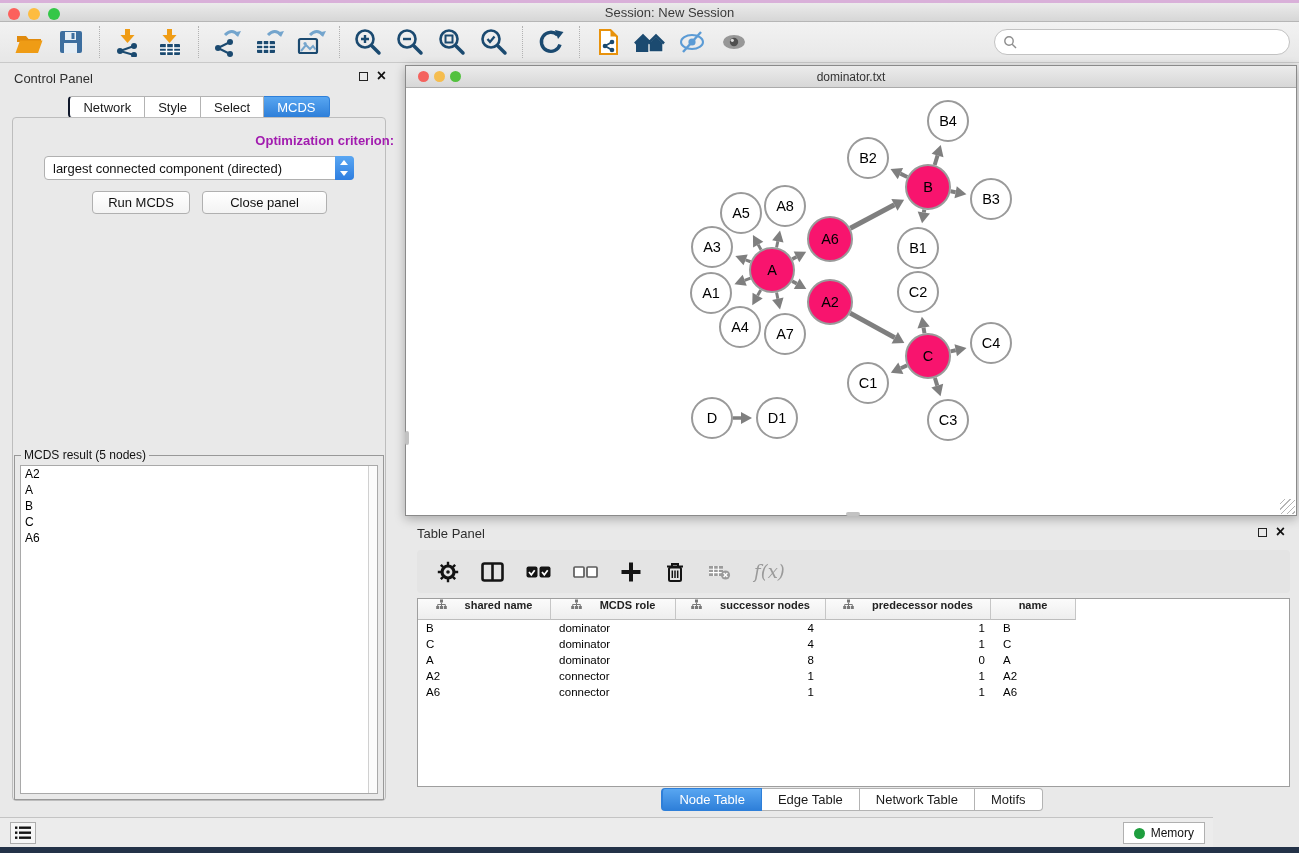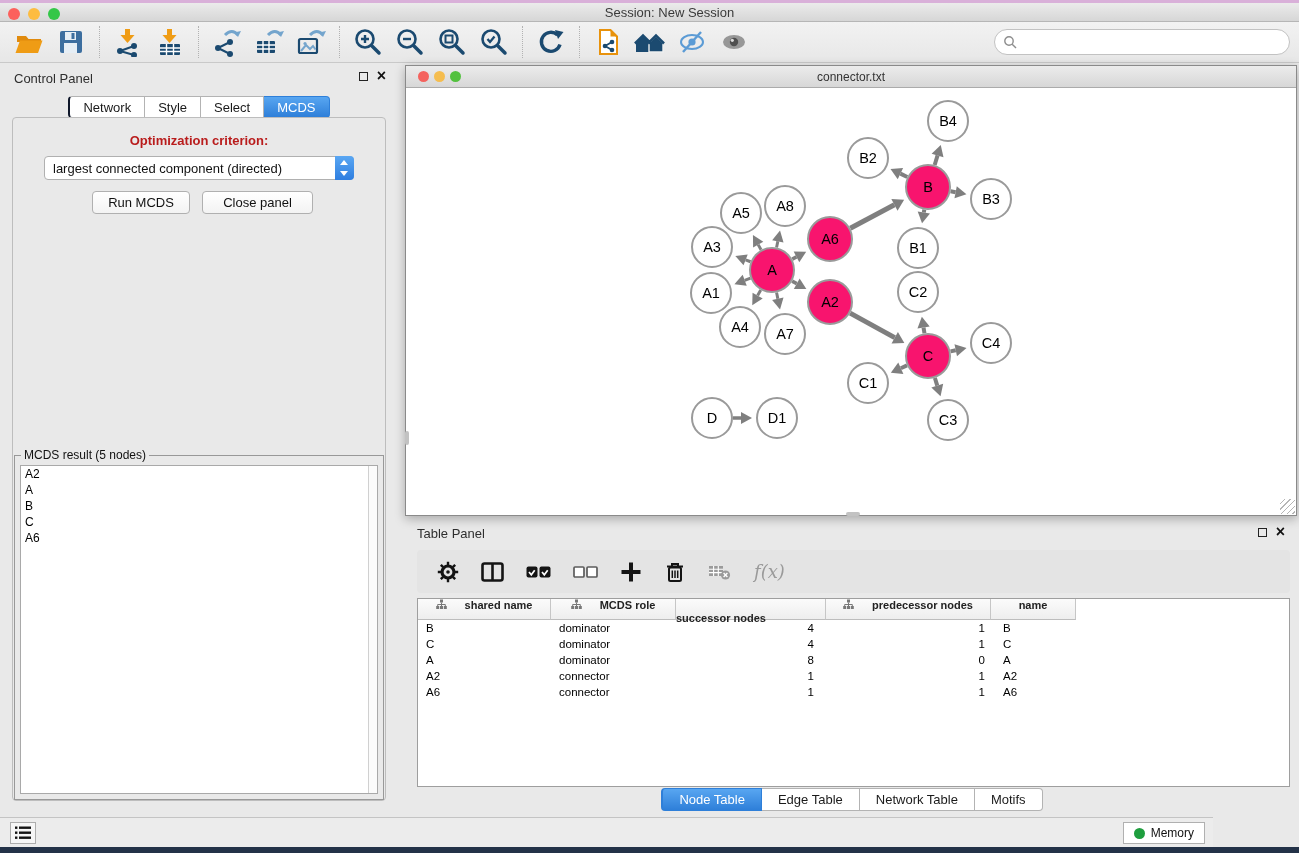--- a/index.html
+++ b/index.html
@@ -29,21 +29,21 @@
   
   .control-panel { position:absolute; left:4px; top:63px; width:390px; height:754px; }
   .cp-head { position:absolute; left:10px; top:8px; }
   .cp-icons { position:absolute; right:8px; top:8px; display:flex; gap:9px; align-items:center; }
   .cp-tabs { position:absolute; left:0; top:33px; width:100%; display:flex; justify-content:center; }
   .mac-tab { height:22px; line-height:21px; padding:0 13px; background:#fff; border:1px solid #b3b3b3; border-left:none; font-size:13px; color:#1a1a1a; cursor:default; }
   .mac-tab:first-child { border-left:2px solid #0f172a; border-radius:4px 0 0 4px; }
   .mac-tab:last-child { border-radius:0 4px 4px 0; }
   .mac-tab.active { background:linear-gradient(#58a6f1,#2e7fd9); border-color:#2e7fd9; color:#fff; }
   .cp-box { position:absolute; left:8px; top:54px; right:8px; bottom:16px; border:1px solid #bdbdbd; border-radius:4px; background:#e9e9e9; }
-  .opt-label { position:absolute; left:0; right:0; top:70px; text-align:center; font-size:13px; font-weight:600; color:#b91c1c; }
+  .opt-label { position:absolute; left:0; right:0; top:70px; text-align:right; font-size:13px; font-weight:600; color:#a21caf; }
   .dropdown { position:absolute; left:40px; top:93px; width:310px; height:24px; background:#fff; border:1px solid #b0b0b0; border-radius:4px; display:flex; align-items:center; }
   .dropdown .val { flex:1; font-size:13px; color:#111; padding-left:8px; white-space:nowrap; }
   .stepper { width:19px; height:24px; margin:-1px -1px -1px 0; background:linear-gradient(#5aa7f3,#2e7ee0); border-radius:0 4px 4px 0; position:relative; }
   .stepper:before { content:""; position:absolute; left:5px; top:4px; border-left:4.5px solid transparent; border-right:4.5px solid transparent; border-bottom:5px solid #fff; }
   .stepper:after { content:""; position:absolute; left:5px; bottom:4px; border-left:4.5px solid transparent; border-right:4.5px solid transparent; border-top:5px solid #fff; }
   .btn { position:absolute; height:23px; background:linear-gradient(#ffffff,#f3f3f3); border:1px solid #b0b0b0; border-radius:4px; font-size:13px; color:#111; text-align:center; line-height:21px; cursor:default; }
   .result-box { position:absolute; left:10px; top:392px; width:370px; height:345px; border:1px solid #989898; }
   .result-legend { position:absolute; top:-8px; left:6px; background:#e9e9e9; padding:0 3px; font-size:12px; color:#111; }
   .result-list { position:absolute; left:5px; top:9px; right:5px; bottom:5px; background:#fff; border:1px solid #a9a9a9; overflow:hidden; }
   .result-scroll { position:absolute; right:0; top:0; bottom:0; width:9px; border-left:1px solid #d0d0d0; background:#fbfbfb; }
@@ -245,40 +245,40 @@
         <div class="mac-tab">Select</div>
         <div class="mac-tab active">MCDS</div>
       </div>
     <div class="cp-box"></div>
     <div class="opt-label">Optimization criterion:</div>
     <div class="dropdown">
       <span class="val">largest connected component (directed)</span>
       <span class="stepper"></span>
     </div>
     <div class="btn" style="left:88px; top:128px; width:98px;">Run MCDS</div>
-    <div class="btn" style="left:198px; top:128px; width:111px;">Close panel</div>
+    <div class="btn" style="left:198px; top:128px; width:125px;">Close panel</div>
     <div class="result-box">
       <span class="result-legend">MCDS result (5 nodes)</span>
       <div class="result-list" id="mcds-list">
         <div class="result-scroll"></div>
       <div class="result-item">A2</div>
           <div class="result-item">A</div>
           <div class="result-item">B</div>
           <div class="result-item">C</div>
           <div class="result-item">A6</div>
         </div>
     </div>
   </div>
 
   <div class="net-window">
     <div class="net-titlebar">
       <span class="tl r"></span>
       <span class="tl y"></span>
       <span class="tl g"></span>
-      <div class="title">connector.txt</div>
+      <div class="title">dominator.txt</div>
     </div>
     <div class="net-canvas">
       <svg id="net-svg" width="890" height="428">
           <line x1="355.01124522107034" y1="161.7948702451939" x2="352.1997900887594" y2="156.62542048578345" stroke="#7f7f7f" stroke-width="3"></line>
           <polygon points="346.9442986727496,146.96209755957184 357.2949967225801,153.85434319370555 347.10458345493873,159.39649777786136" fill="#7f7f7f"></polygon>
           <line x1="370.5783782586724" y1="159.46029164961277" x2="371.8338427255562" y2="153.27954350495392" stroke="#7f7f7f" stroke-width="3"></line>
           <polygon points="374.0235018927474,142.49968298955133 377.51776917913213,154.43409106583653 366.1499162719803,152.12499594407132" fill="#7f7f7f"></polygon>
           <line x1="344.52383930205286" y1="173.7674717324536" x2="339.6148602228738" y2="171.8856964187683" stroke="#7f7f7f" stroke-width="3"></line>
           <polygon points="329.34365293255127,167.94840029081132 341.690889090342,166.46996893841643 337.5388313554056,177.30142389912018" fill="#7f7f7f"></polygon>
           <line x1="344.4789624129428" y1="190.11448958200518" x2="338.68510231017655" y2="192.29905978468753" stroke="#7f7f7f" stroke-width="3"></line>
@@ -433,21 +433,21 @@
           <div class="th" style="width: 125px;">
             <svg width="11" height="11" viewBox="0 0 11 11">
               <rect x="4" y="0.5" width="3" height="3" fill="#787878"></rect>
               <rect x="0.2" y="7" width="3" height="3" fill="#787878"></rect>
               <rect x="4" y="7" width="3" height="3" fill="#787878"></rect>
               <rect x="7.8" y="7" width="3" height="3" fill="#787878"></rect>
               <path d="M5.5 3.5 v2 M1.7 7 v-1.5 h7.6 V7 M5.5 5.5 V7" stroke="#787878" stroke-width="1" fill="none"></path>
             </svg>
             <span>MCDS role</span>
           </div>
-          <div class="th" style="width: 150px; flex-direction: column;">
+          <div class="th" style="width: 150px;">
             <svg width="11" height="11" viewBox="0 0 11 11">
               <rect x="4" y="0.5" width="3" height="3" fill="#787878"></rect>
               <rect x="0.2" y="7" width="3" height="3" fill="#787878"></rect>
               <rect x="4" y="7" width="3" height="3" fill="#787878"></rect>
               <rect x="7.8" y="7" width="3" height="3" fill="#787878"></rect>
               <path d="M5.5 3.5 v2 M1.7 7 v-1.5 h7.6 V7 M5.5 5.5 V7" stroke="#787878" stroke-width="1" fill="none"></path>
             </svg>
             <span>successor nodes</span>
           </div>
           <div class="th" style="width: 165px;">

